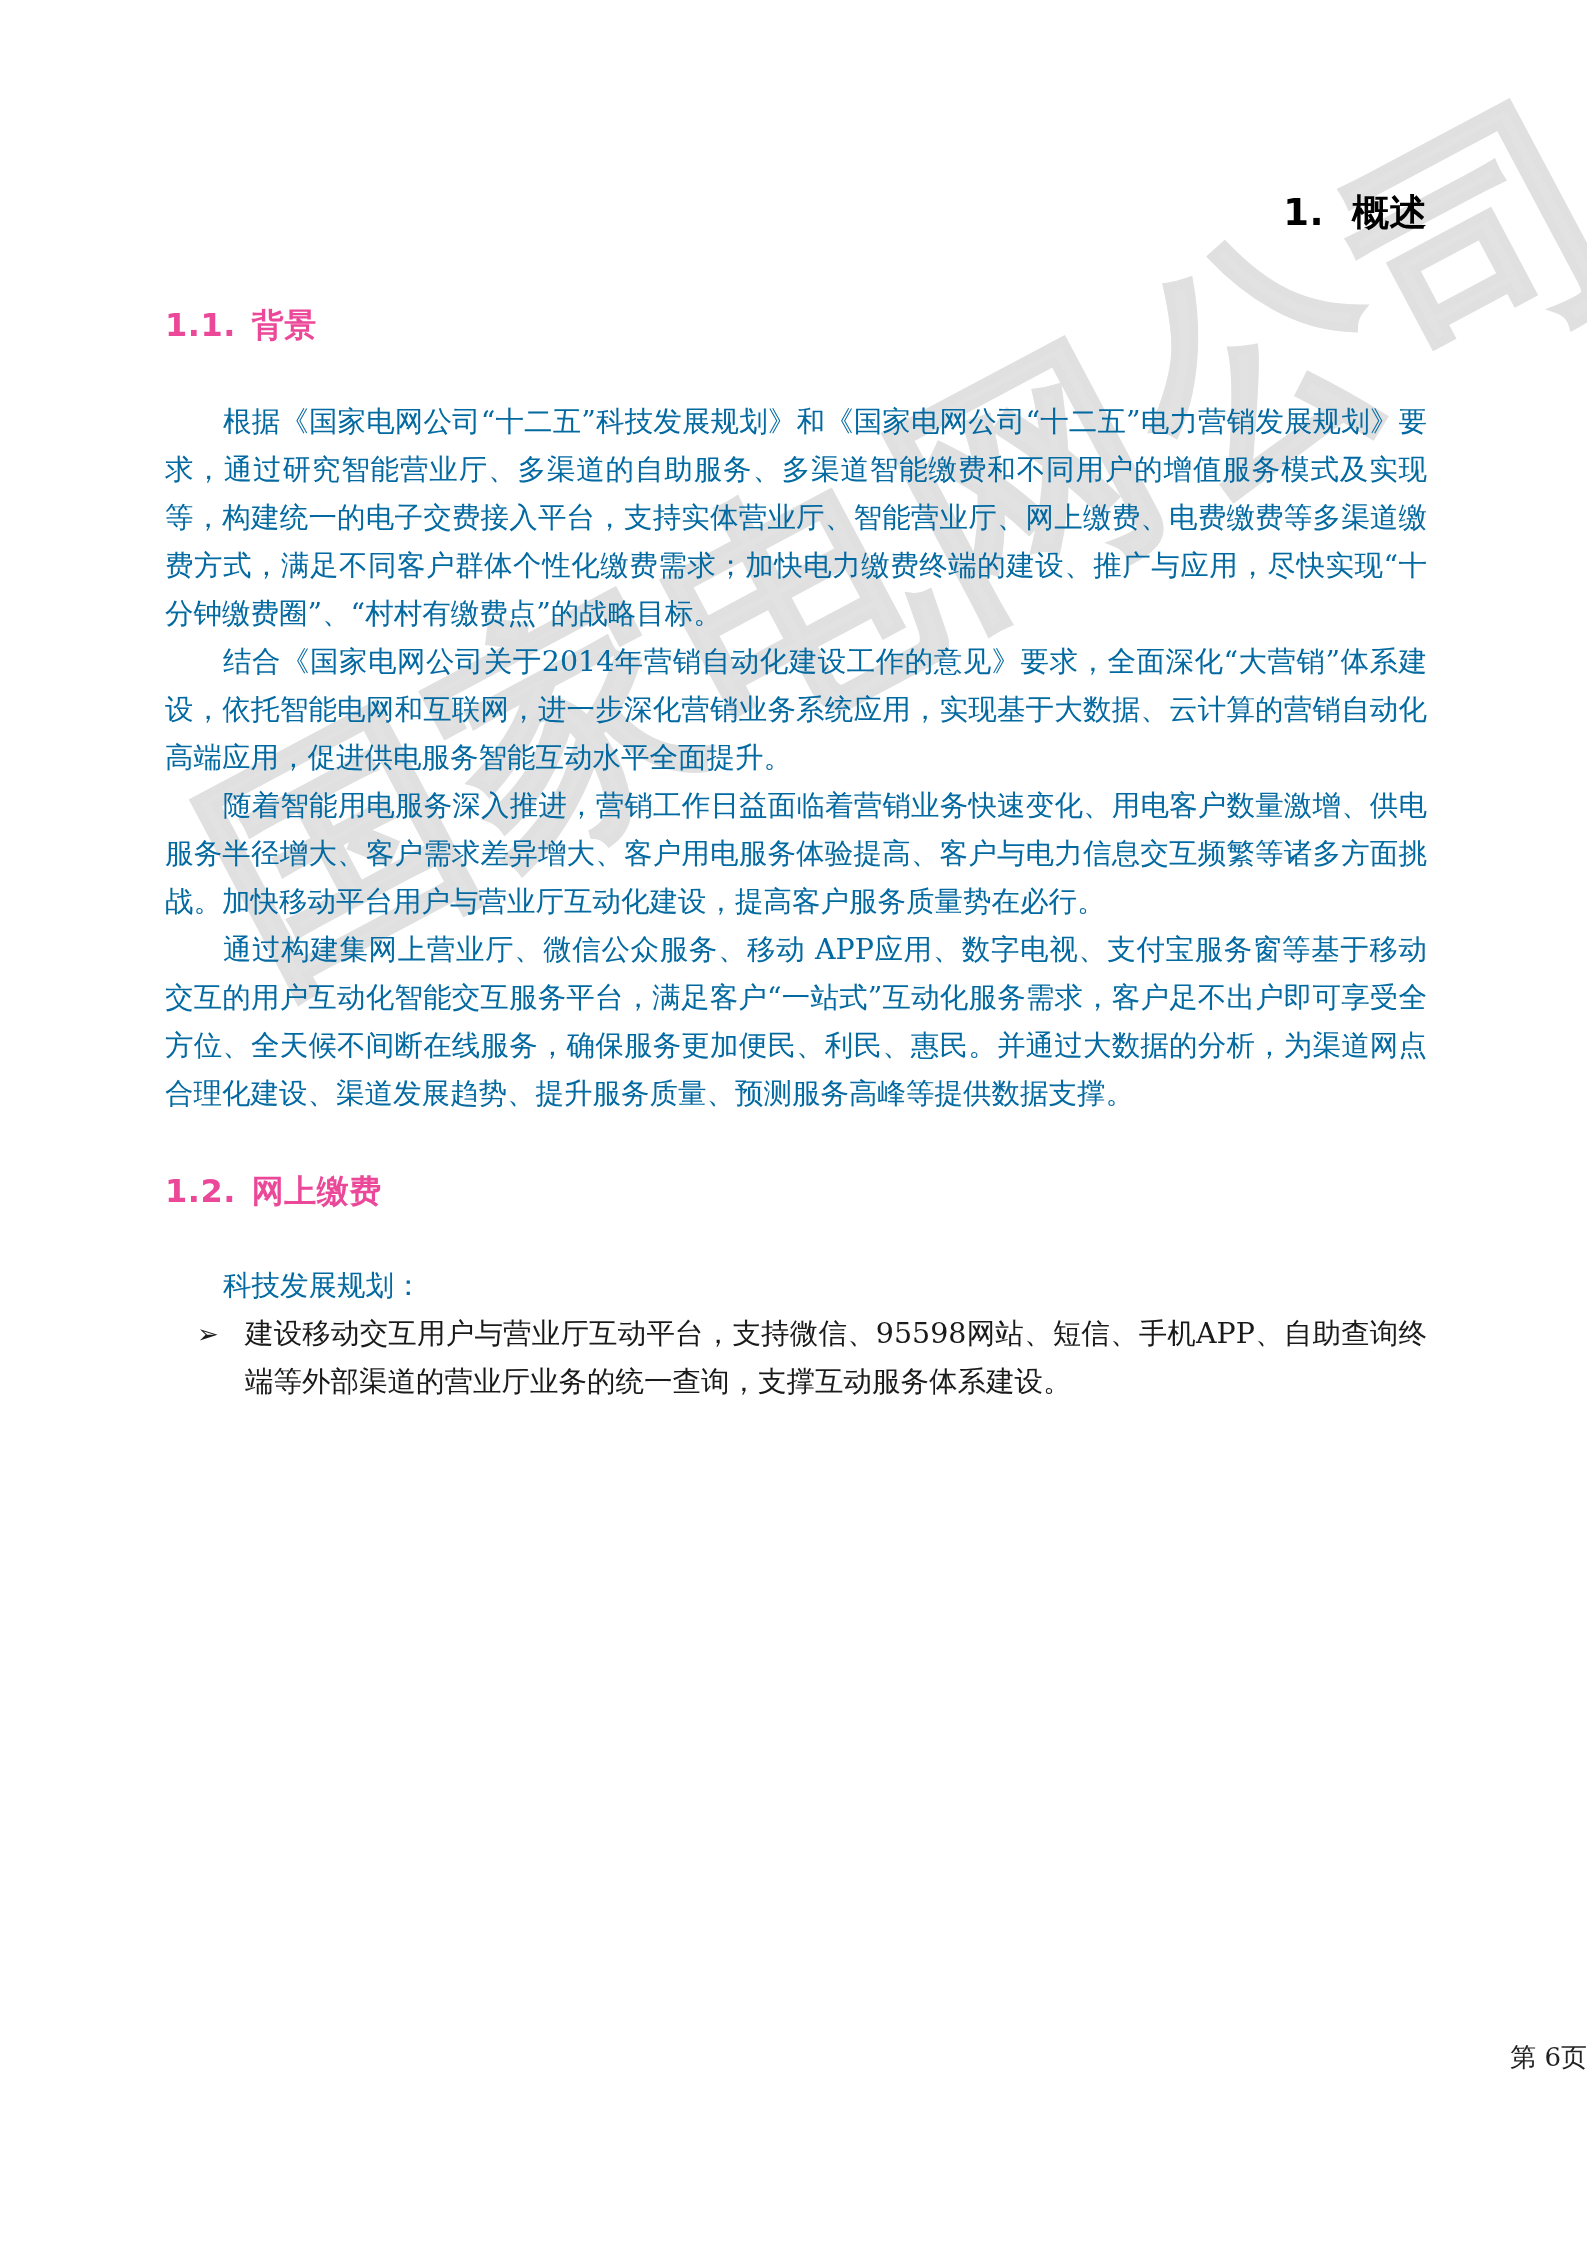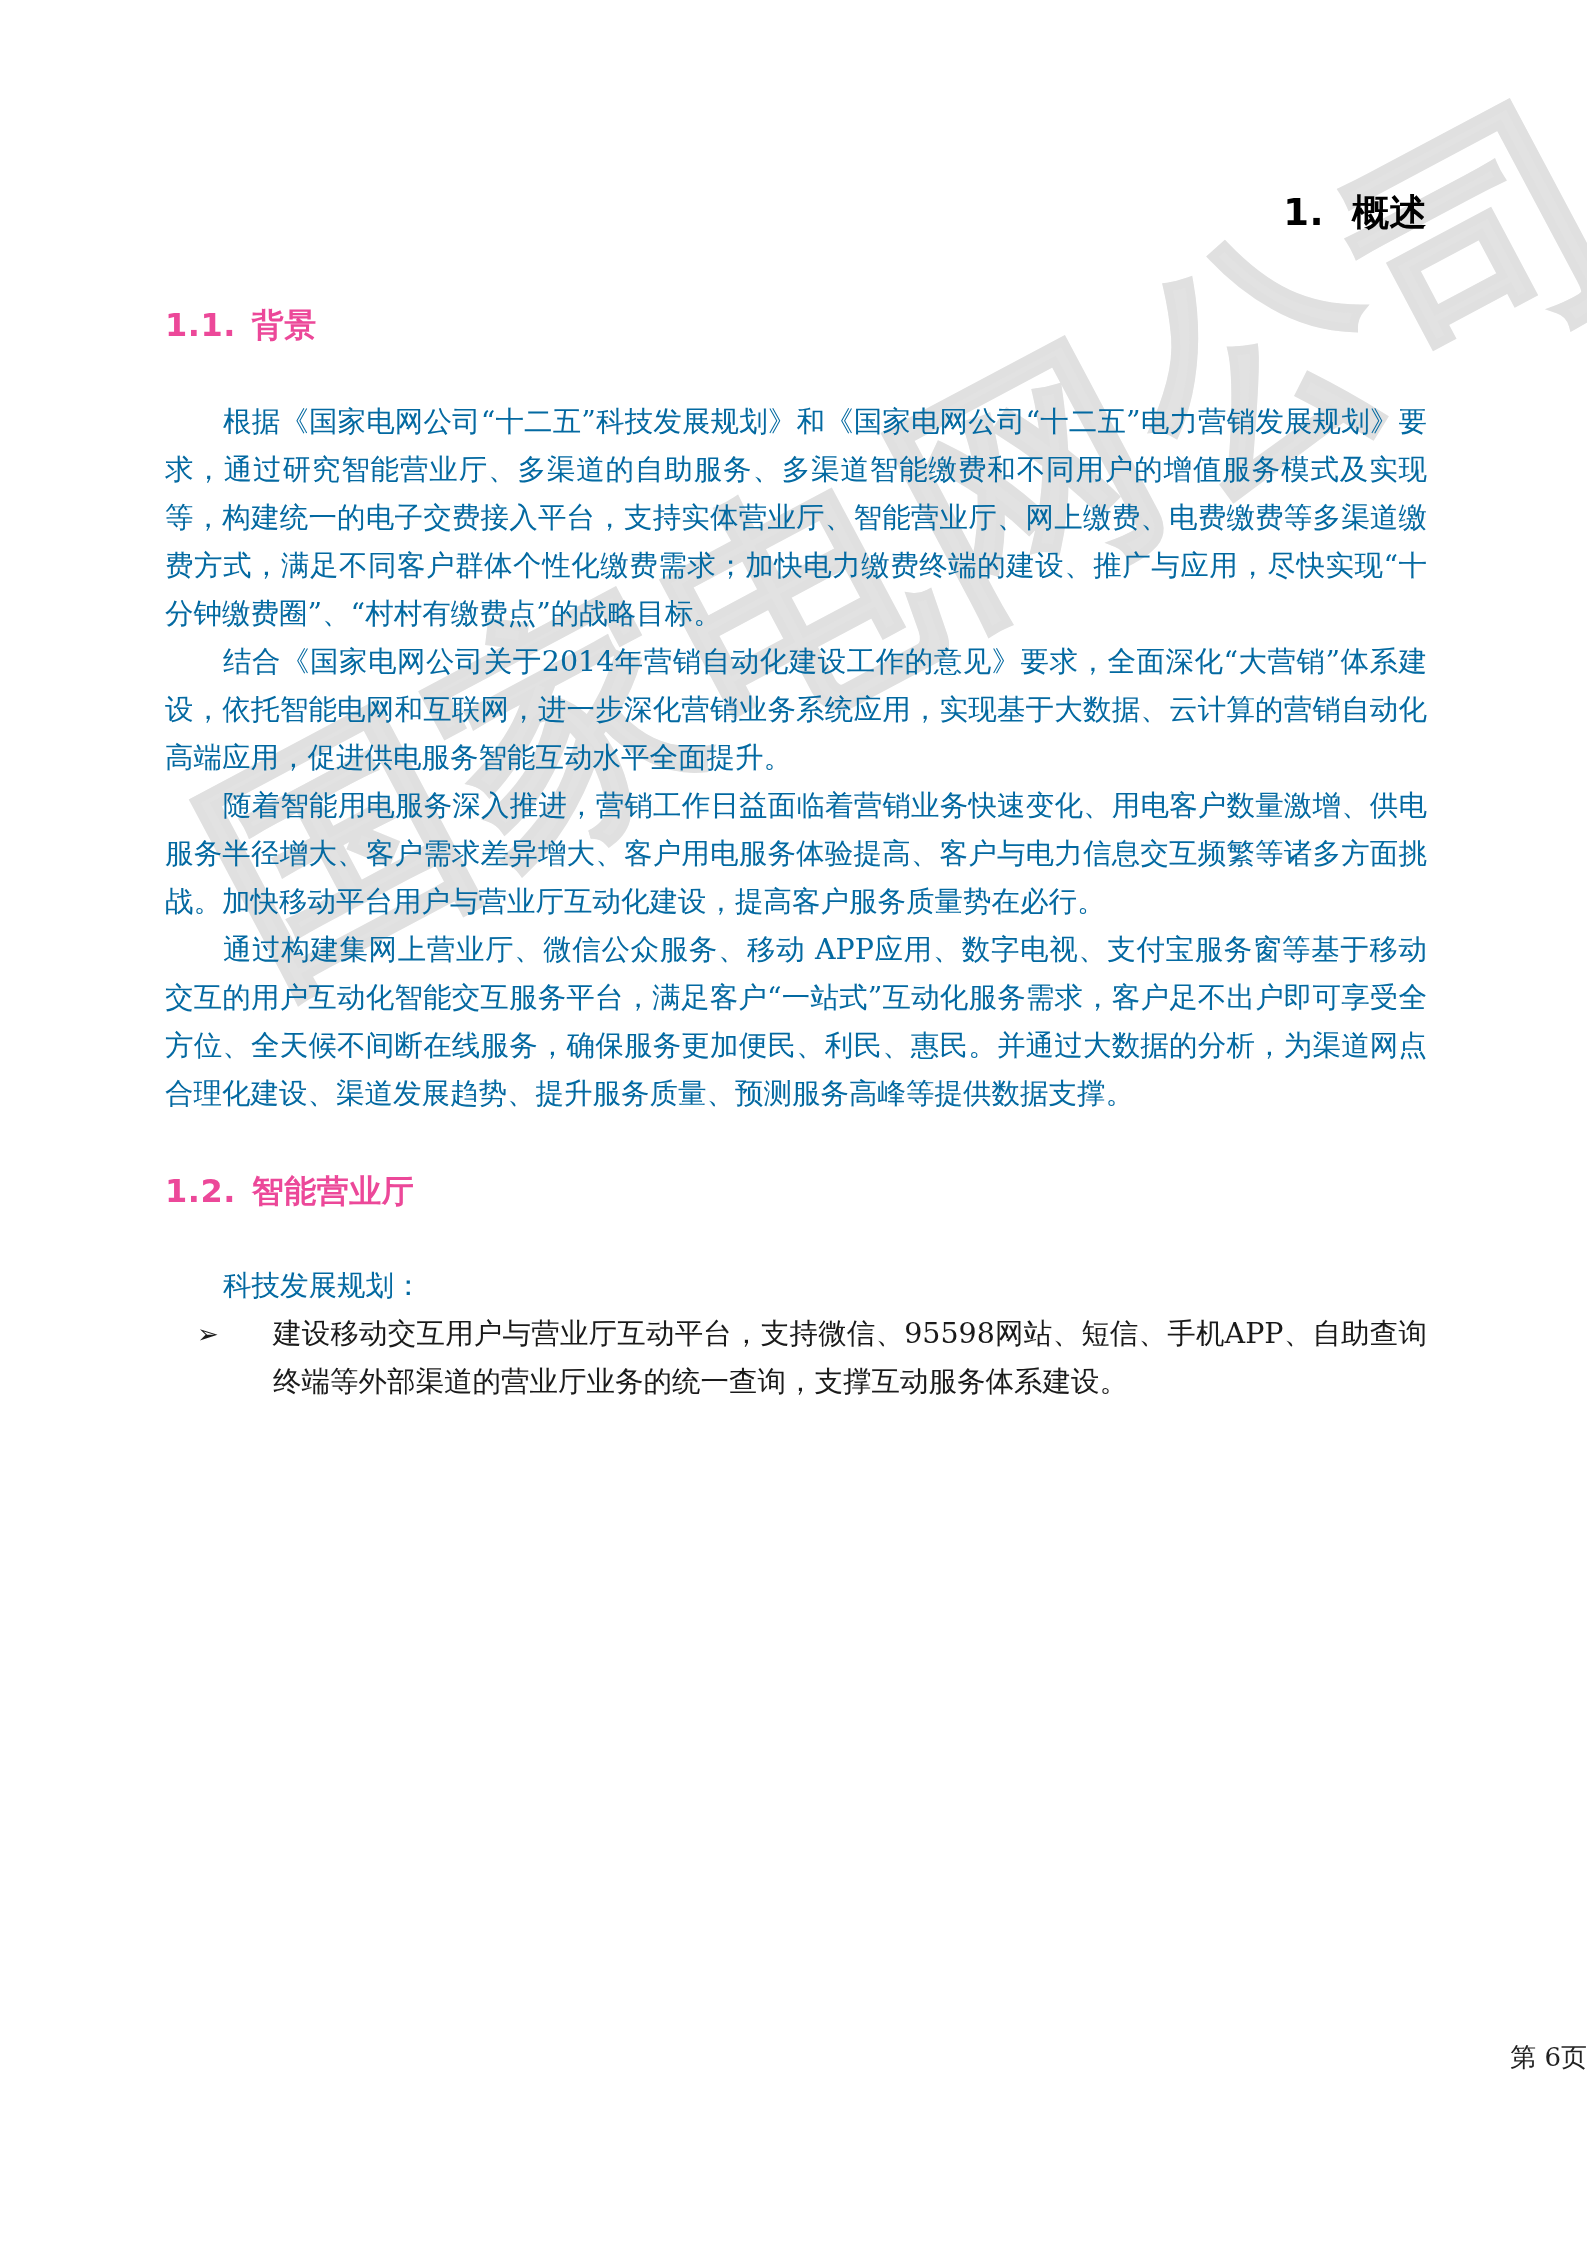--- a/index.html
+++ b/index.html
@@ -108,21 +108,20 @@
     padding-left: 32px;
     box-sizing: border-box;
     font-family: "DejaVu Sans", "Liberation Sans", sans-serif;
     font-size: 26px;
     line-height: 48px;
   }
   .bullet-text {
     flex: 1 1 auto;
     text-align: justify;
     text-justify: inter-ideograph;
-    margin-left: 28px;
   }
 
   
   #footer {
     position: absolute;
     left: 0;
     top: 2040px;
     width: 1587px;
     text-align: right;
     font-size: 26px;
@@ -155,21 +154,21 @@
     <p class="p">根据《国家电网公司“十二五”科技发展规划》和《国家电网公司“十二五”电力营销发展规划》要求，通过研究智能营业厅、多渠道的自助服务、多渠道智能缴费和不同用户的增值服务模式及实现等，构建统一的电子交费接入平台，支持实体营业厅、智能营业厅、网上缴费、电费缴费等多渠道缴费方式，满足不同客户群体个性化缴费需求；加快电力缴费终端的建设、推广与应用，尽快实现“十分钟缴费圈”、“村村有缴费点”的战略目标。</p>
 
     <p class="p">结合《国家电网公司关于2014年营销自动化建设工作的意见》要求，全面深化“大营销”体系建设，依托智能电网和互联网，进一步深化营销业务系统应用，实现基于大数据、云计算的营销自动化高端应用，促进供电服务智能互动水平全面提升。</p>
 
     <p class="p">随着智能用电服务深入推进，营销工作日益面临着营销业务快速变化、用电客户数量激增、供电服务半径增大、客户需求差异增大、客户用电服务体验提高、客户与电力信息交互频繁等诸多方面挑战。加快移动平台用户与营业厅互动化建设，提高客户服务质量势在必行。</p>
 
     <p class="p">通过构建集网上营业厅、微信公众服务、移动 APP应用、数字电视、支付宝服务窗等基于移动交互的用户互动化智能交互服务平台，满足客户“一站式”互动化服务需求，客户足不出户即可享受全方位、全天候不间断在线服务，确保服务更加便民、利民、惠民。并通过大数据的分析，为渠道网点合理化建设、渠道发展趋势、提升服务质量、预测服务高峰等提供数据支撑。</p>
 
     <div style="height:52px"></div>
     <h2 class="h2">
-      <span class="num">1.2.</span><span>智能营业厅</span>
+      <span class="num">1.2.</span><span>网上缴费</span>
     </h2>
 
     <div style="height:48px"></div>
 
     <p class="p">科技发展规划：</p>
 
     <div class="bullet-row">
       <div class="bullet-marker">➢</div>
       <div class="bullet-text">建设移动交互用户与营业厅互动平台，支持微信、95598网站、短信、手机APP、自助查询终端等外部渠道的营业厅业务的统一查询，支撑互动服务体系建设。</div>
     </div>

